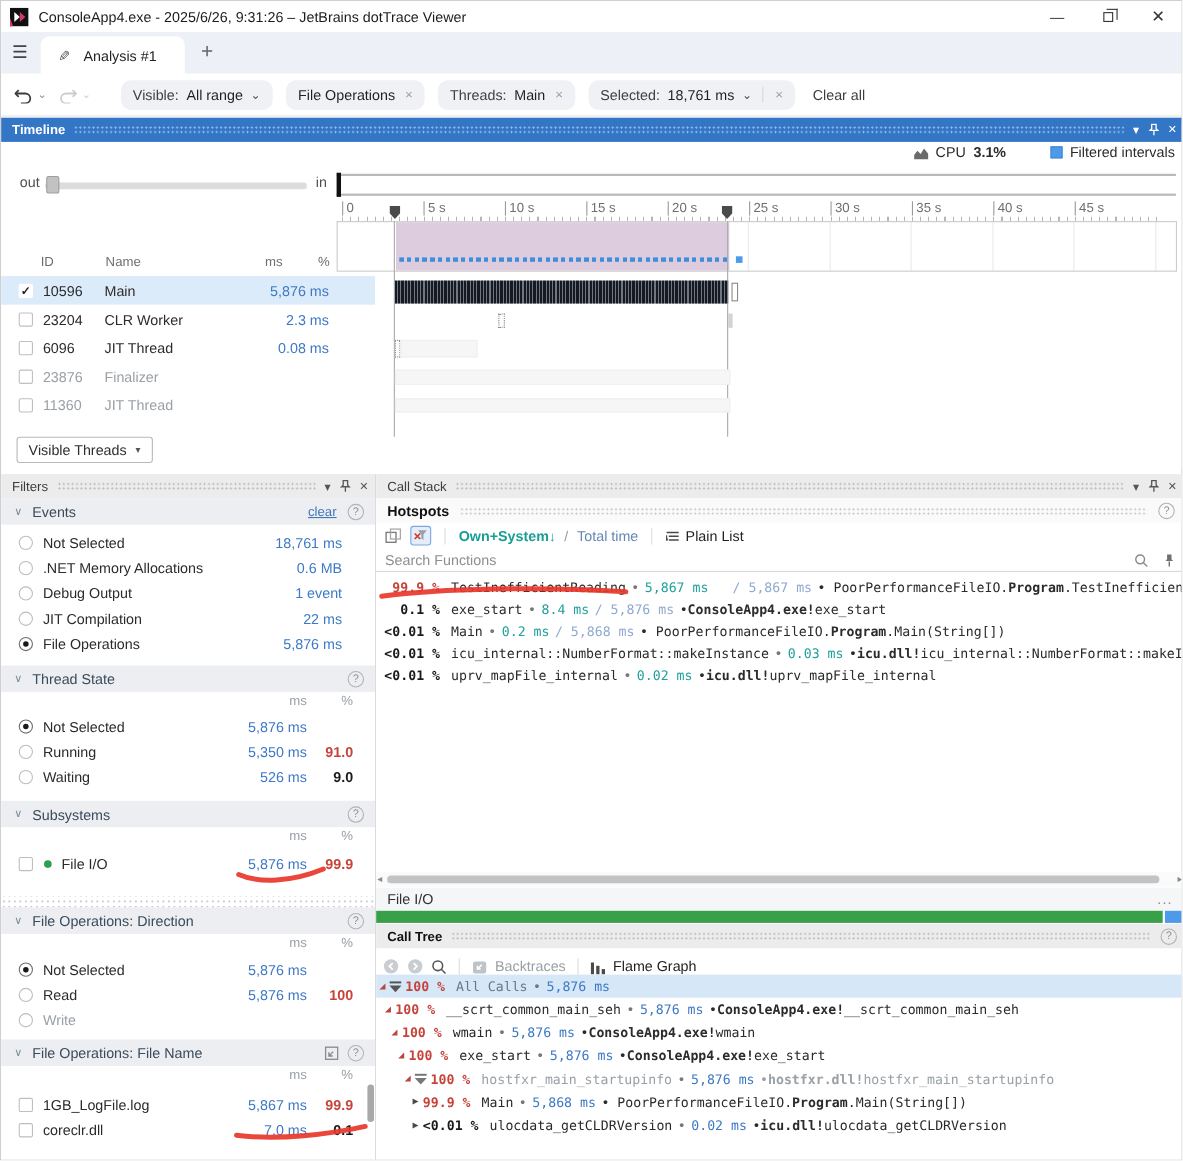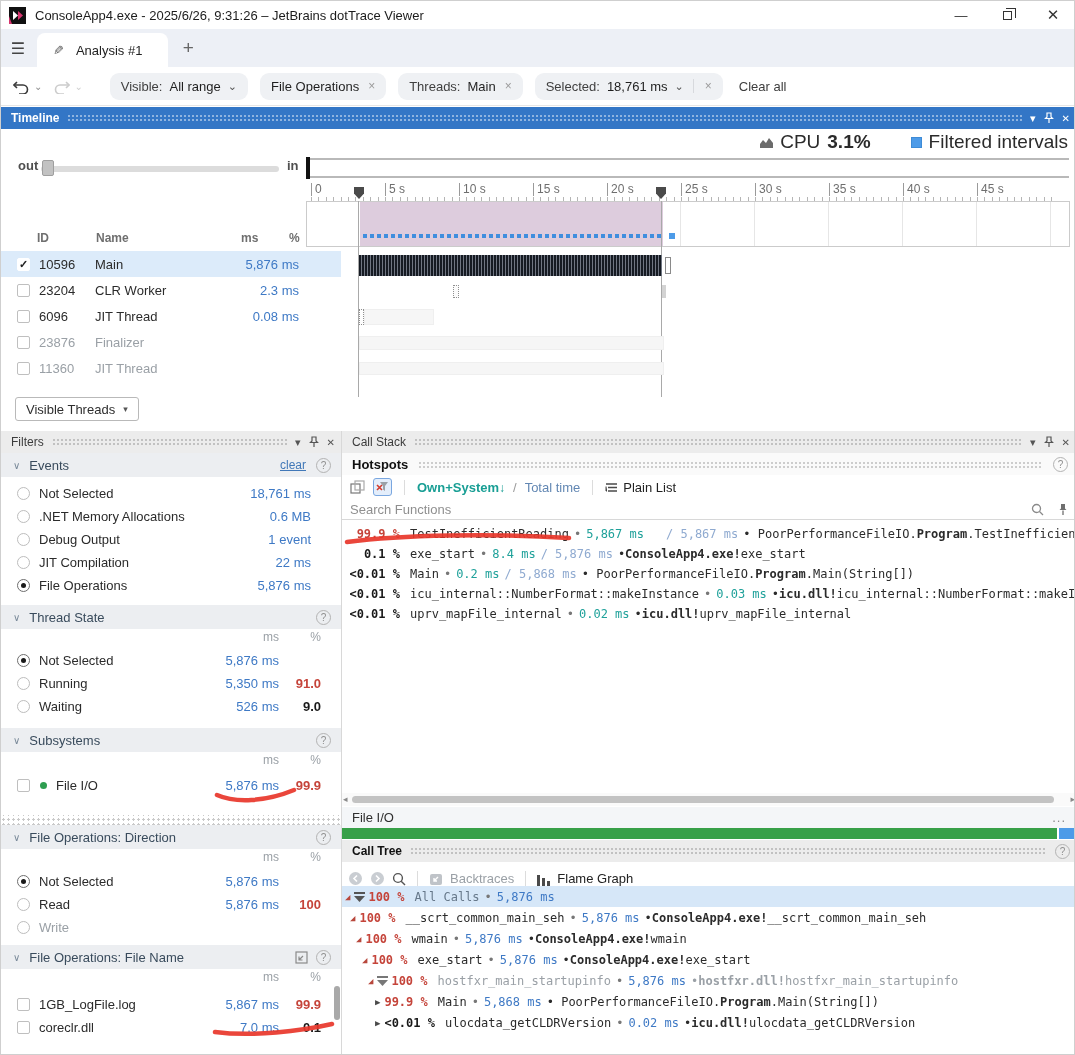--- a/index.html
+++ b/index.html
@@ -1,19 +1,19 @@
 <!DOCTYPE html>
 <html><head>
 <meta charset="utf-8">
 <style>
   * { margin:0; padding:0; box-sizing:border-box; }
   body { background:#fff; font-family:"Liberation Sans", sans-serif; }
   .root { position:relative; width:1075px; height:1055px; background:#fff; overflow:hidden;
           font-size:13px; color:#2b2b2b; border:1px solid #cfcfcf;padding-left:12px; }
-  .abs { position:absolute;font-weight:bold; }
+  .abs { position:absolute; }
 
   
   .titlebar { position:absolute; top:0; left:0; width:1075px; height:28px; background:#fff;
               display:flex; align-items:center; padding-left:8px; }
   .app-icon { width:17px; height:17px; margin-right:9px; flex:0 0 auto; }
   .title-text { font-size:13px; color:#1c1c1c; }
   .win-btns { position:absolute; right:0; top:0; height:28px; display:flex; }
   .win-btn { width:46px; height:28px; display:flex; align-items:center; justify-content:center;
              color:#333; font-size:13px; }
   .restore-glyph { width:9px; height:9px; border:1px solid #333; position:relative; }
@@ -53,21 +53,21 @@
   .phdr-title { font-size:12px; margin-right:8px; white-space:nowrap; }
   .dots { flex:1; height:8px; background-image:radial-gradient(circle, rgba(0,0,0,.18) 1px, transparent 1.1px);
           background-size:4px 4px; }
   .dots-blue { background-image:radial-gradient(circle, rgba(255,255,255,.45) 1px, transparent 1.1px); }
   .phdr-ico { margin-left:8px; font-size:11px; display:inline-flex; align-items:center; }
   .q-ico { width:15px; height:15px; border-radius:50%; border:1px solid #b3b3b3; color:#8f8f8f;
            font-size:10px; display:inline-flex; align-items:center; justify-content:center; flex:0 0 auto; }
 
   
   .tl-panel { position:absolute; top:106px; left:0; width:1075px; height:324px; background:#fff;border-radius:13px; }
-  .tl-legend { position:absolute; top:24px; right:8px; display:flex; align-items:center; gap:7px; font-size:19px; }
+  .tl-legend { position:absolute; top:24px; right:8px; display:flex; align-items:center; gap:7px; font-size:13px; }
   .legend-cpu-val { font-weight:bold; }
   .legend-sq { width:11px; height:11px; background:#4d9be8; border:1px solid #3e8bd6; }
   .slider-track { position:absolute; left:40px; top:59px; width:238px; height:6px; background:#dcdcdc; border-radius:3px; }
   .slider-thumb { position:absolute; left:41px; top:53px; width:12px; height:16px; background:#c2c2c2;
                   border:1px solid #9f9f9f; border-radius:2px; }
   .in-track { position:absolute; left:305px; top:51px; width:763px; height:20px; background:#fff;
               border-top:2px solid #b9b9b9; border-bottom:2px solid #b9b9b9; }
   .in-handle { position:absolute; left:305px; top:50px; width:4px; height:22px; background:#111; }
   .ruler { position:absolute; left:305px; top:76px; width:764px; height:18px; }
   .ruler-minor { position:absolute; left:5px; bottom:0; width:745px; height:4px;

